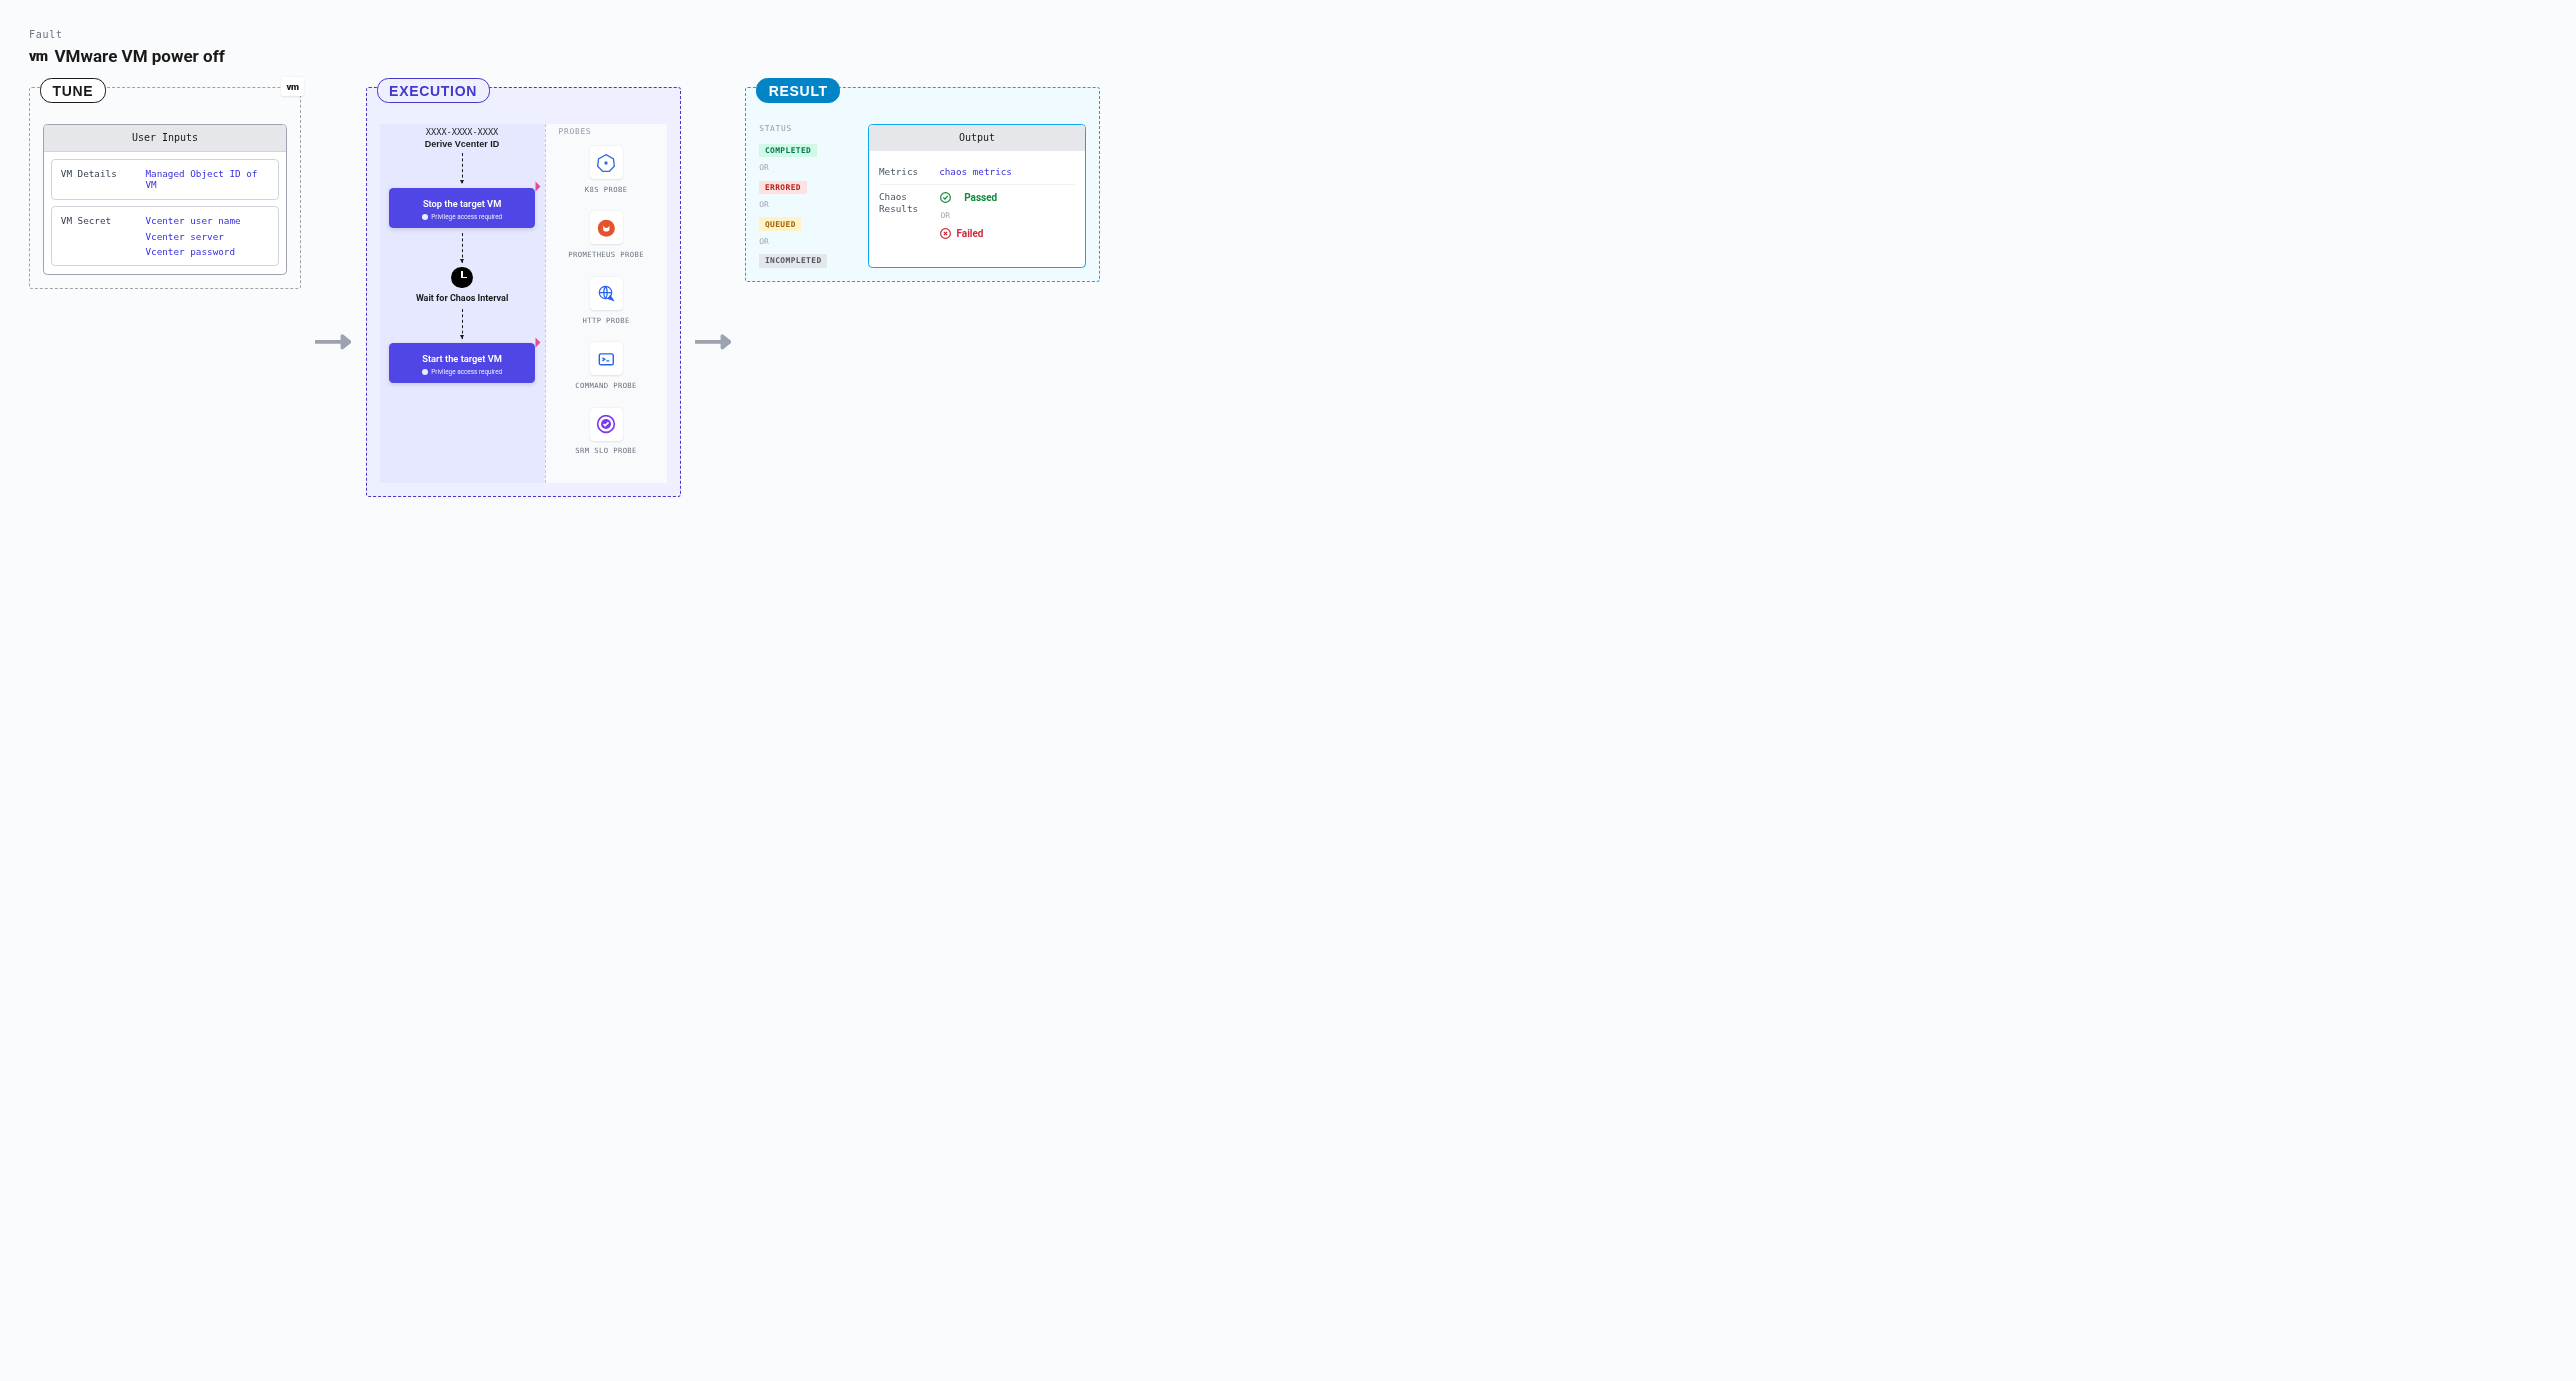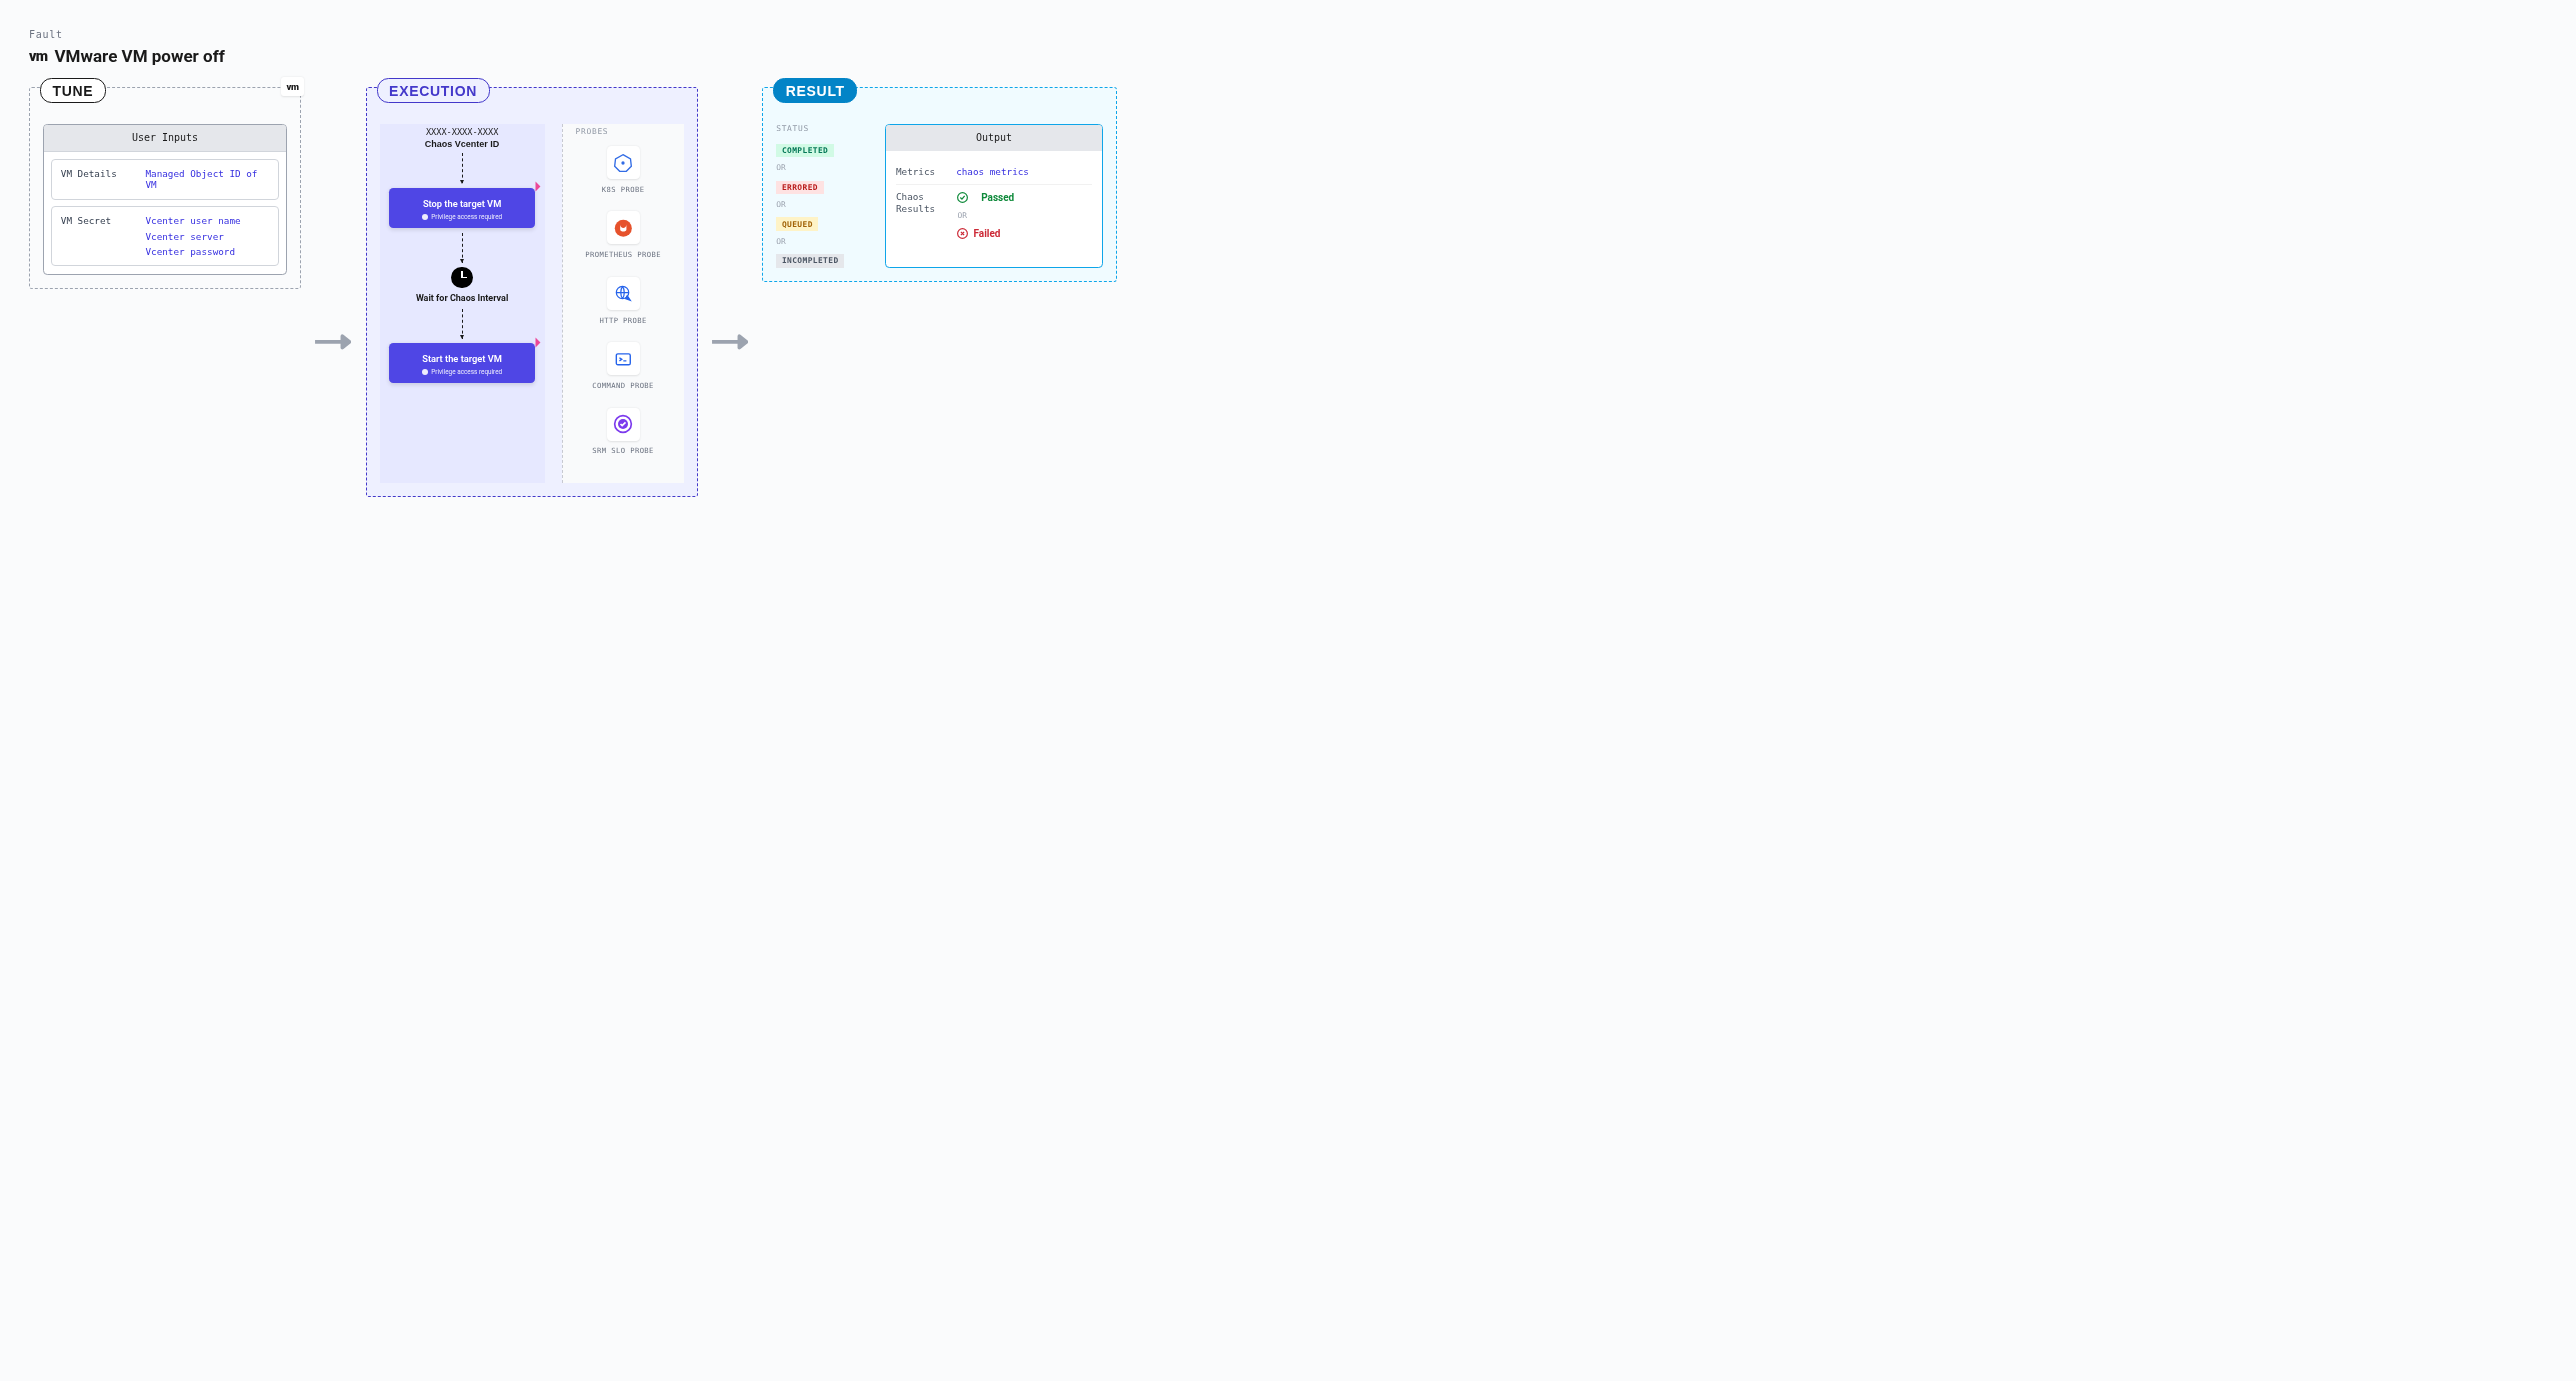--- a/index.html
+++ b/index.html
@@ -107,21 +107,21 @@
   color: #3730e0;
 }
 .v-lines { display: flex; flex-direction: column; gap: 4.3px; }
 
 .arrow {
   align-self: center;
   margin-top: 100px;
 }
 .arrow svg { display: block; }
 
-.exec-inner { display: flex; gap: 17px; }
+.exec-inner { display: flex; gap: 0; }
 .flow {
   background: #e6e8ff;
   padding: 2.9px 11.5px 11.5px 11.5px;
   width: 165px;
   display: flex;
   flex-direction: column;
   align-items: center;
 }
 .flow .derive {
   text-align: center;
@@ -298,21 +298,21 @@
         <path d="M0 11 H38 M38 3 L48 11 L38 19 Z" fill="#9ca3af" stroke="#9ca3af" stroke-width="5" stroke-linejoin="round"></path>
       </svg>
   </div>
 
   <div class="panel exec">
     <div class="panel-tag">EXECUTION</div>
     <div class="exec-inner">
       <div class="flow">
         <div class="derive">
           <div>XXXX-XXXX-XXXX</div>
-          <div class="sub">Chaos Vcenter ID</div>
+          <div class="sub">Derive Vcenter ID</div>
         </div>
         <div class="flow-arrow"></div>
         <div class="step-card">
           <div class="corner"></div>
           <div class="title">Stop the target VM</div>
           <div class="priv">Privilege access required</div>
         </div>
         <div class="flow-arrow"></div>
         <div class="wait">
           <div class="clock"></div>

